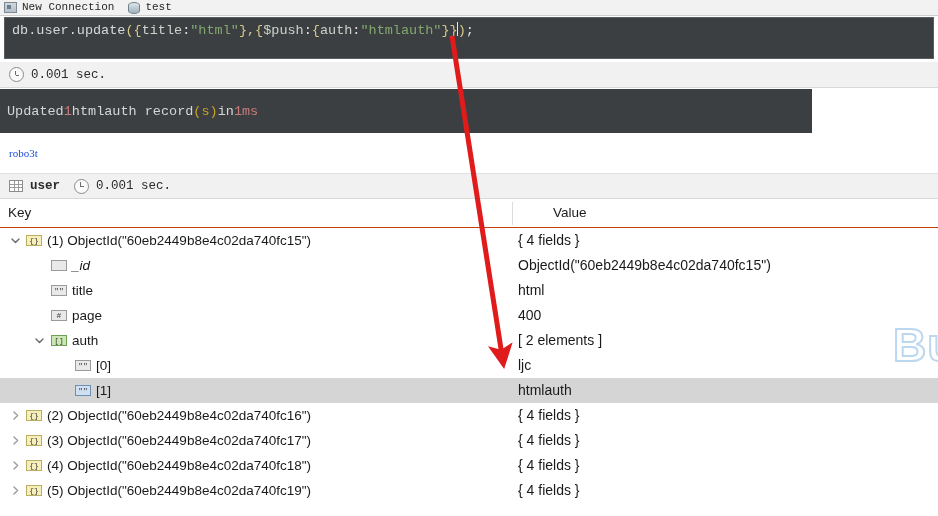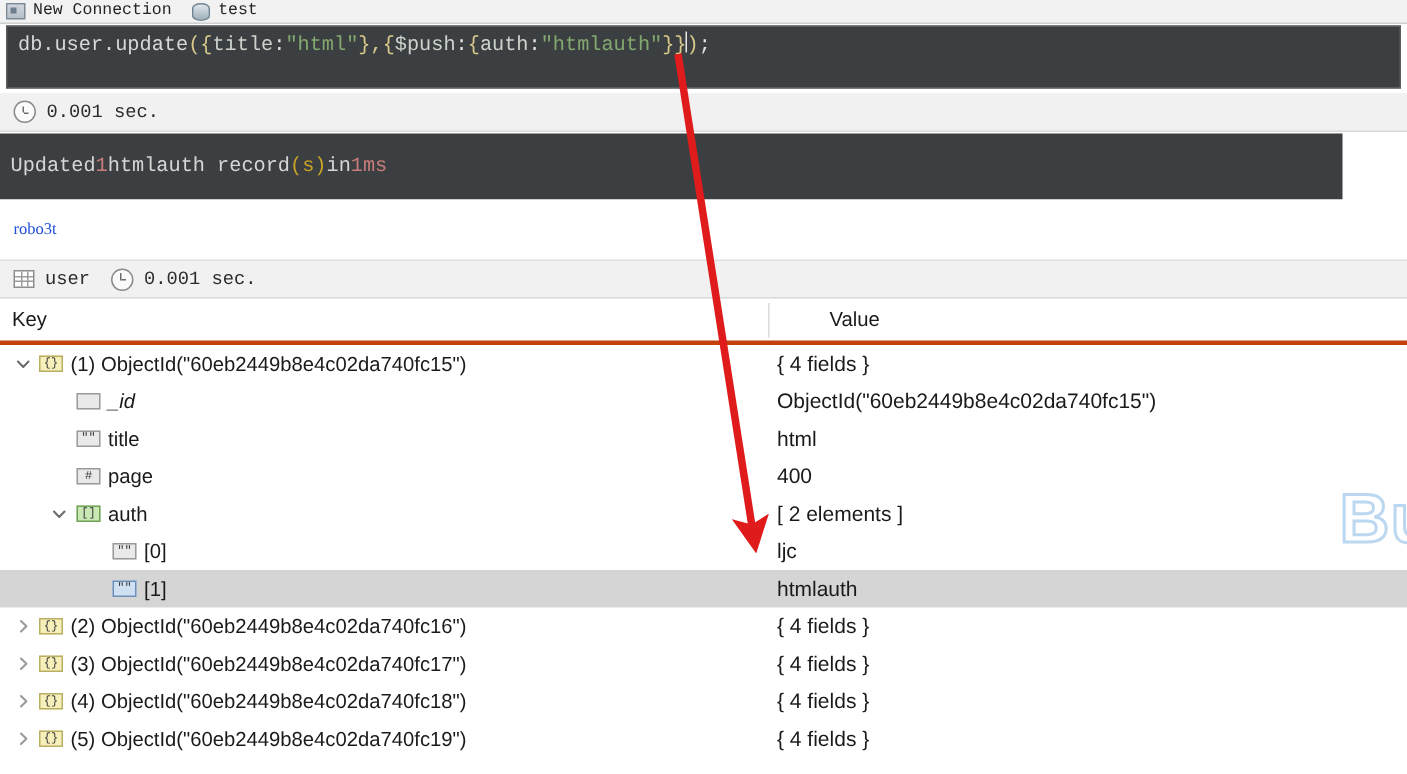--- a/index.html
+++ b/index.html
@@ -140,21 +140,21 @@
     position: absolute;
     left: 5.5px; top: 6.5px;
     width: 3.5px; height: 1px;
     background: #6d6d6d;
   }
 
   
   #resultmsg {
     position: absolute;
     left: 0; top: 89px;
-    width: 895px; height: 44px;
+    width: 812px; height: 44px;
     background: #3c3f41;
     display: flex;
     align-items: center;
     padding-left: 7px;
     box-sizing: border-box;
     font-family: "Liberation Mono", monospace;
     font-size: 13.5px;
     color: #d6d6d6;
     white-space: nowrap;
   }
@@ -213,34 +213,34 @@
     box-shadow: 0 3px 0 #9c9c9c;
   }
   .ic-grid::after {
     content: "";
     position: absolute;
     top: 0; bottom: 0; left: 4px;
     width: 1px;
     background: #9c9c9c;
     box-shadow: 4px 0 0 #9c9c9c;
   }
-  #collbar .collname { margin-right: 14px; }
+  #collbar .collname { margin-right: 14px; font-weight: bold; }
 
   
   #tree {
     position: absolute;
     left: 0; top: 200px;
     width: 938px; height: 316px;
     background: #ffffff;
     overflow: hidden;
   }
   #treehead {
     position: relative;
     height: 27px;
-    border-bottom: 3px solid #c2410c;
+    border-bottom: 1px solid #c2410c;
     background: #ffffff;
     padding-left: 13px;
   }
   #treehead .hcell {
     position: absolute;
     top: 5px;
     font-size: 13.5px;
     color: #1a1a1a;
   }
   #treehead .hcell.key   { left: 8px; }

